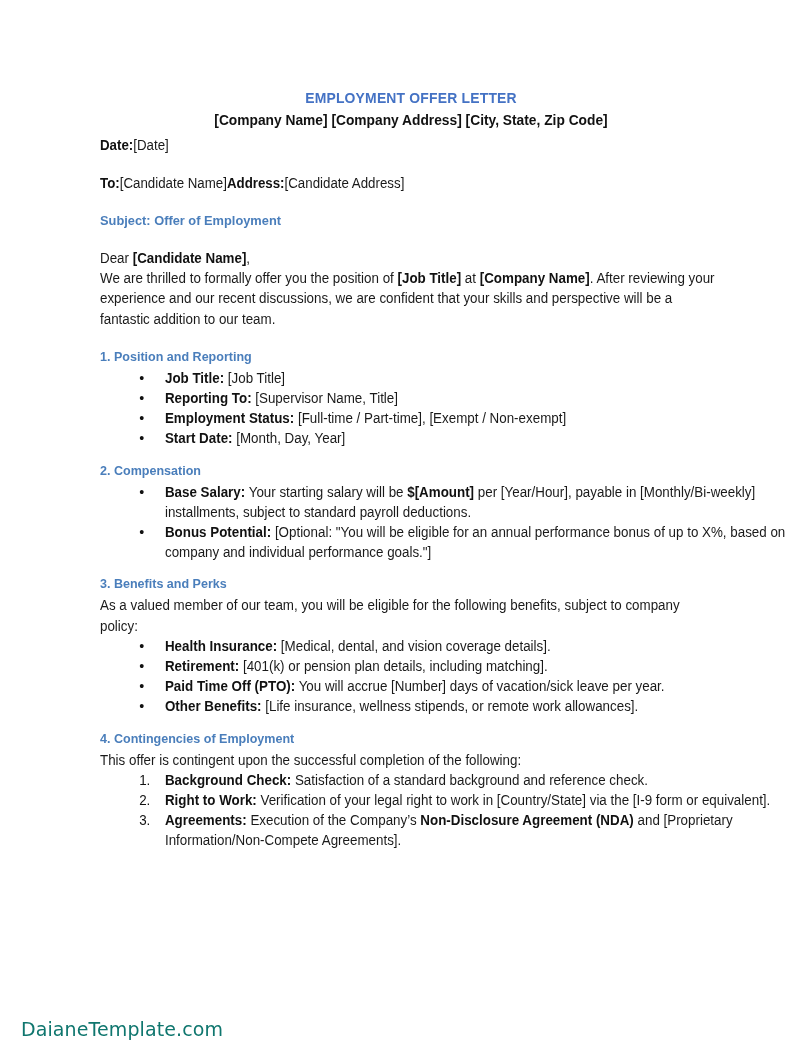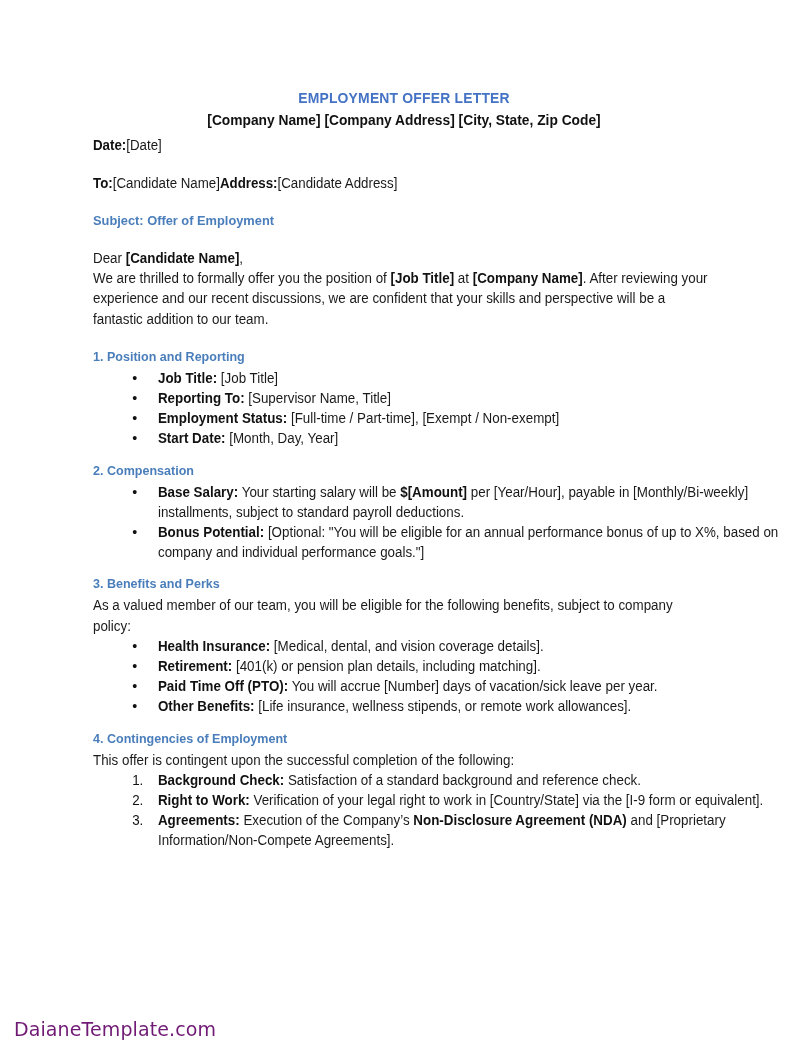--- a/index.html
+++ b/index.html
@@ -11,21 +11,21 @@
     width: 811px;
     height: 1049px;
     position: relative;
     overflow: hidden;
     font-family: "Liberation Sans", "DejaVu Sans", sans-serif;
     color: #1a1a1a;
     -webkit-font-smoothing: antialiased;
   }
   .page {
     position: absolute;
-    left: 0; top: 0;
+    left: 7px; top: 0;
     width: 657px;
     height: 1049px;
     background: #fff;
   }
   .content {
     position: absolute;
     left: 93px;
     top: 88px;
     width: 622px;
   }
@@ -125,21 +125,21 @@
     width: 22px;
     text-align: left;
   }
 
   
   .watermark {
     position: absolute;
     left: 14px;
     top: 1018px;
     font-size: 19px;
-    color: #701a75;
+    color: #0f766e;
     letter-spacing: 0.1px;
     font-family: "DejaVu Sans", sans-serif;
     white-space: nowrap;
   }
 </style>
 </head>
 <body>
 
 <div class="page">
 

